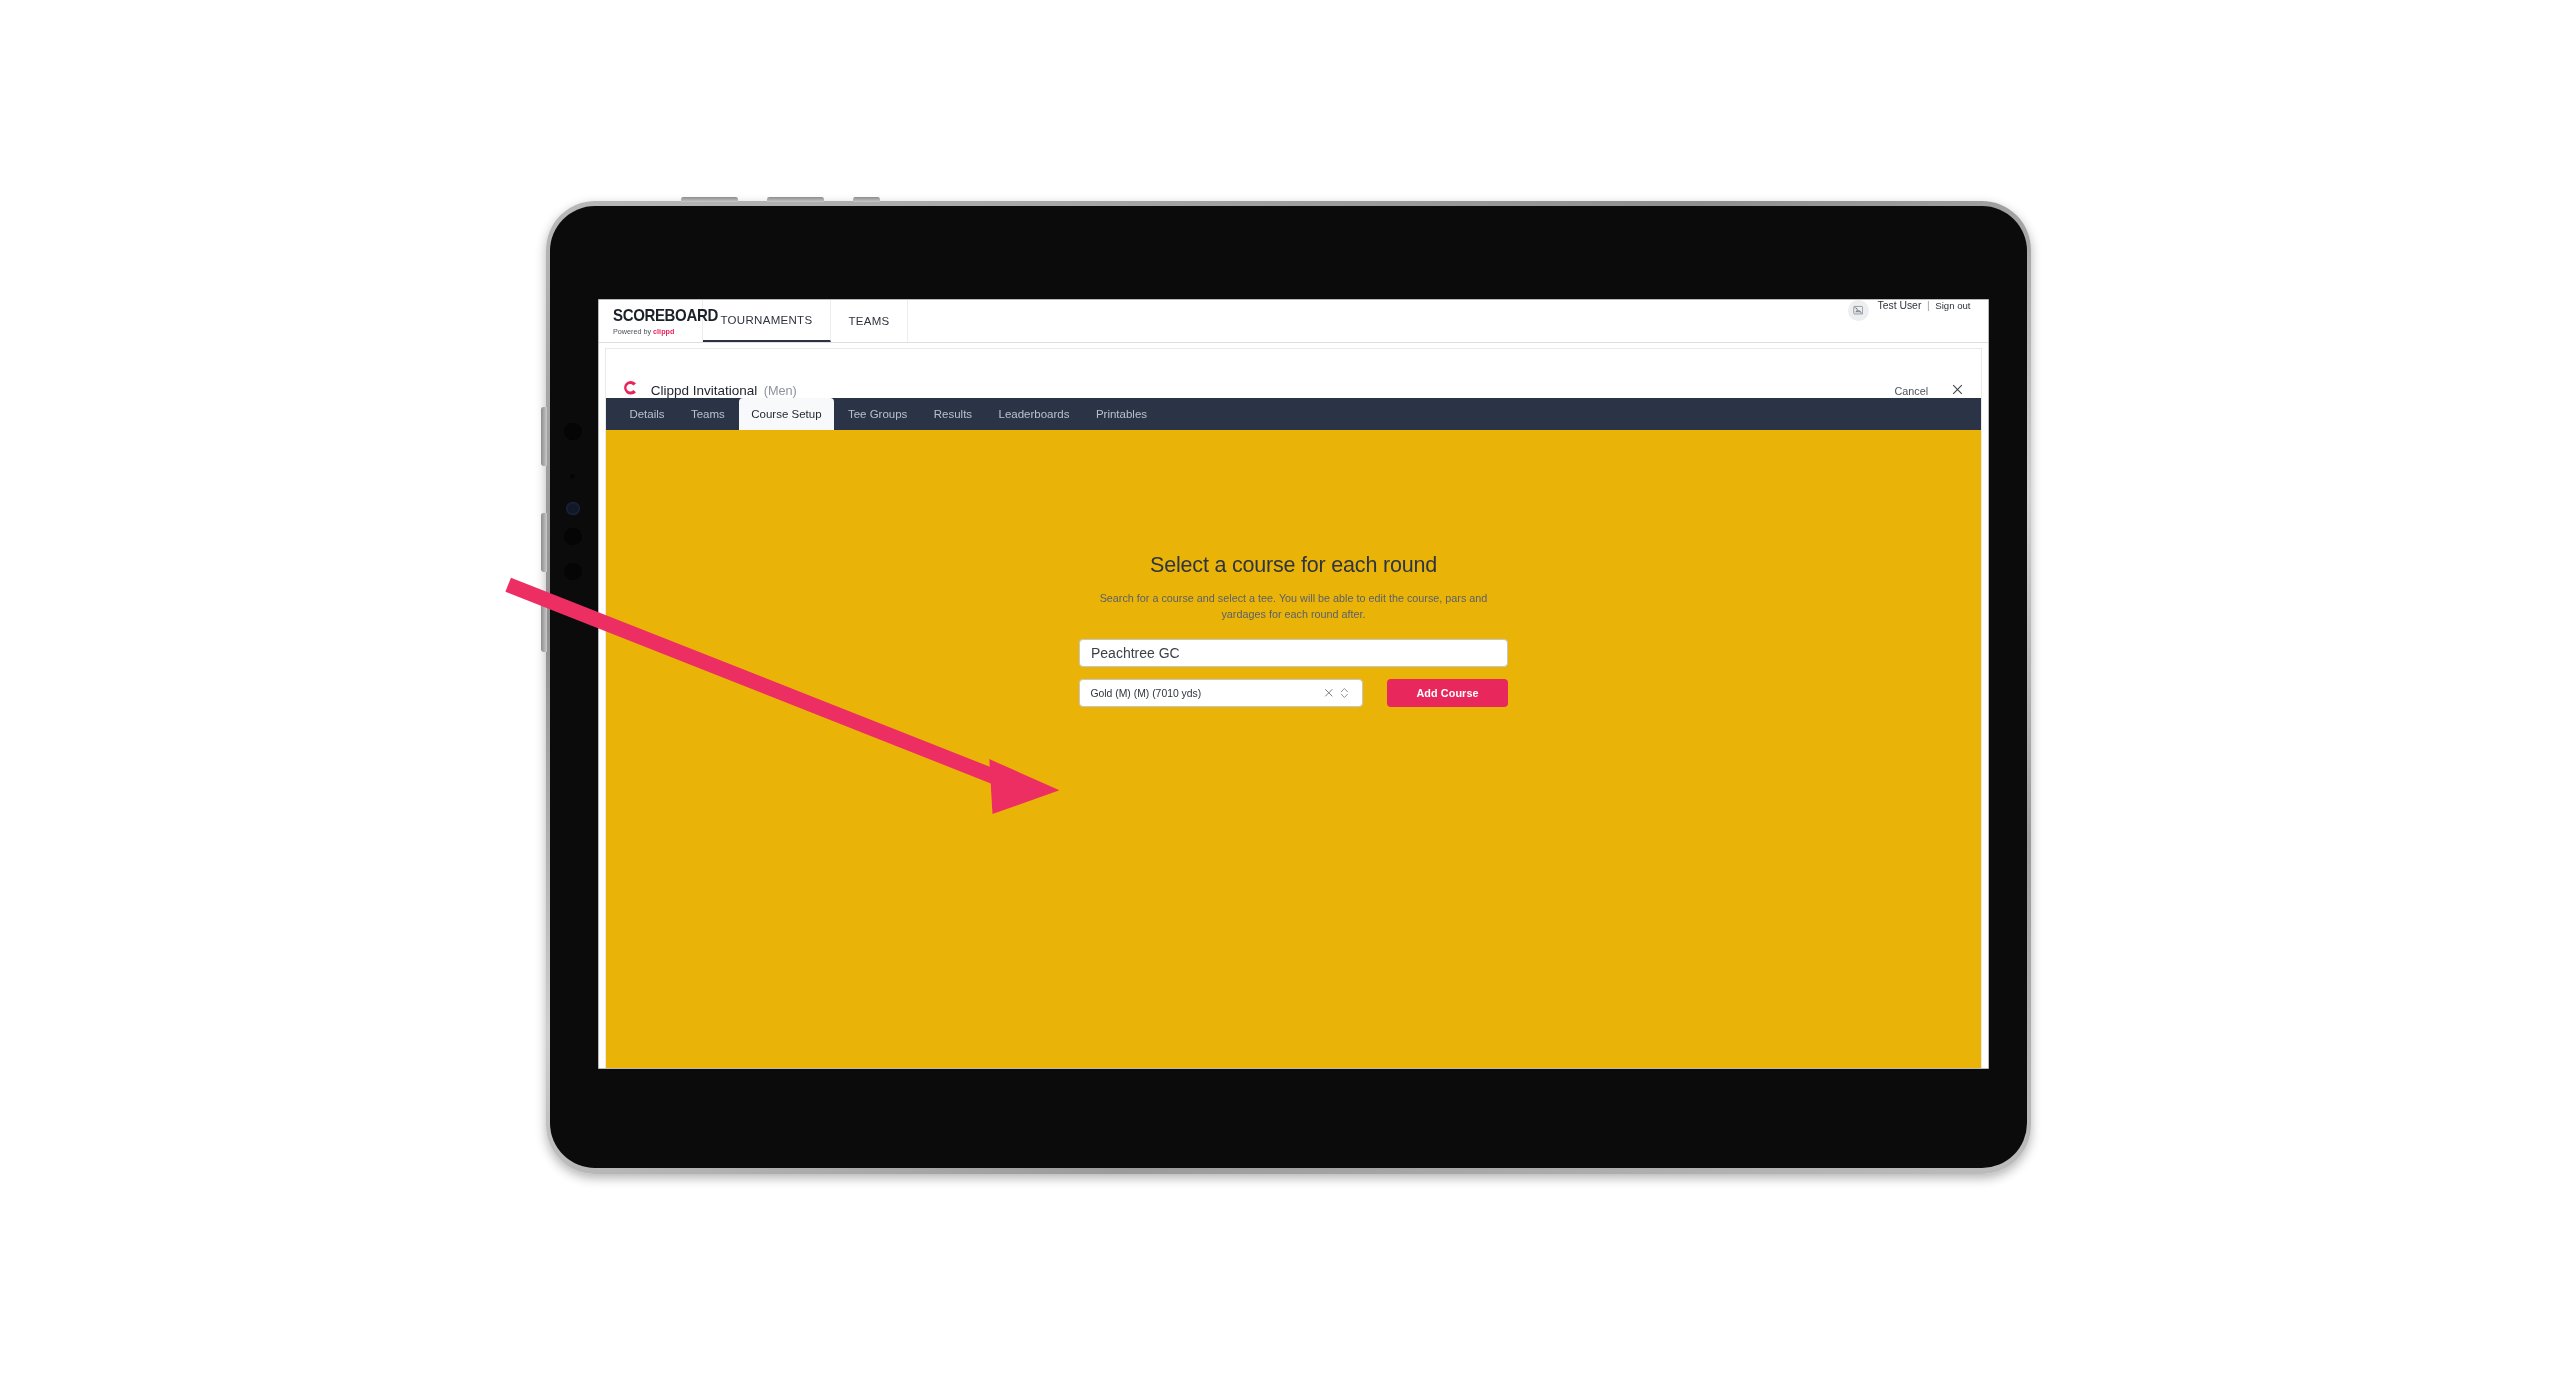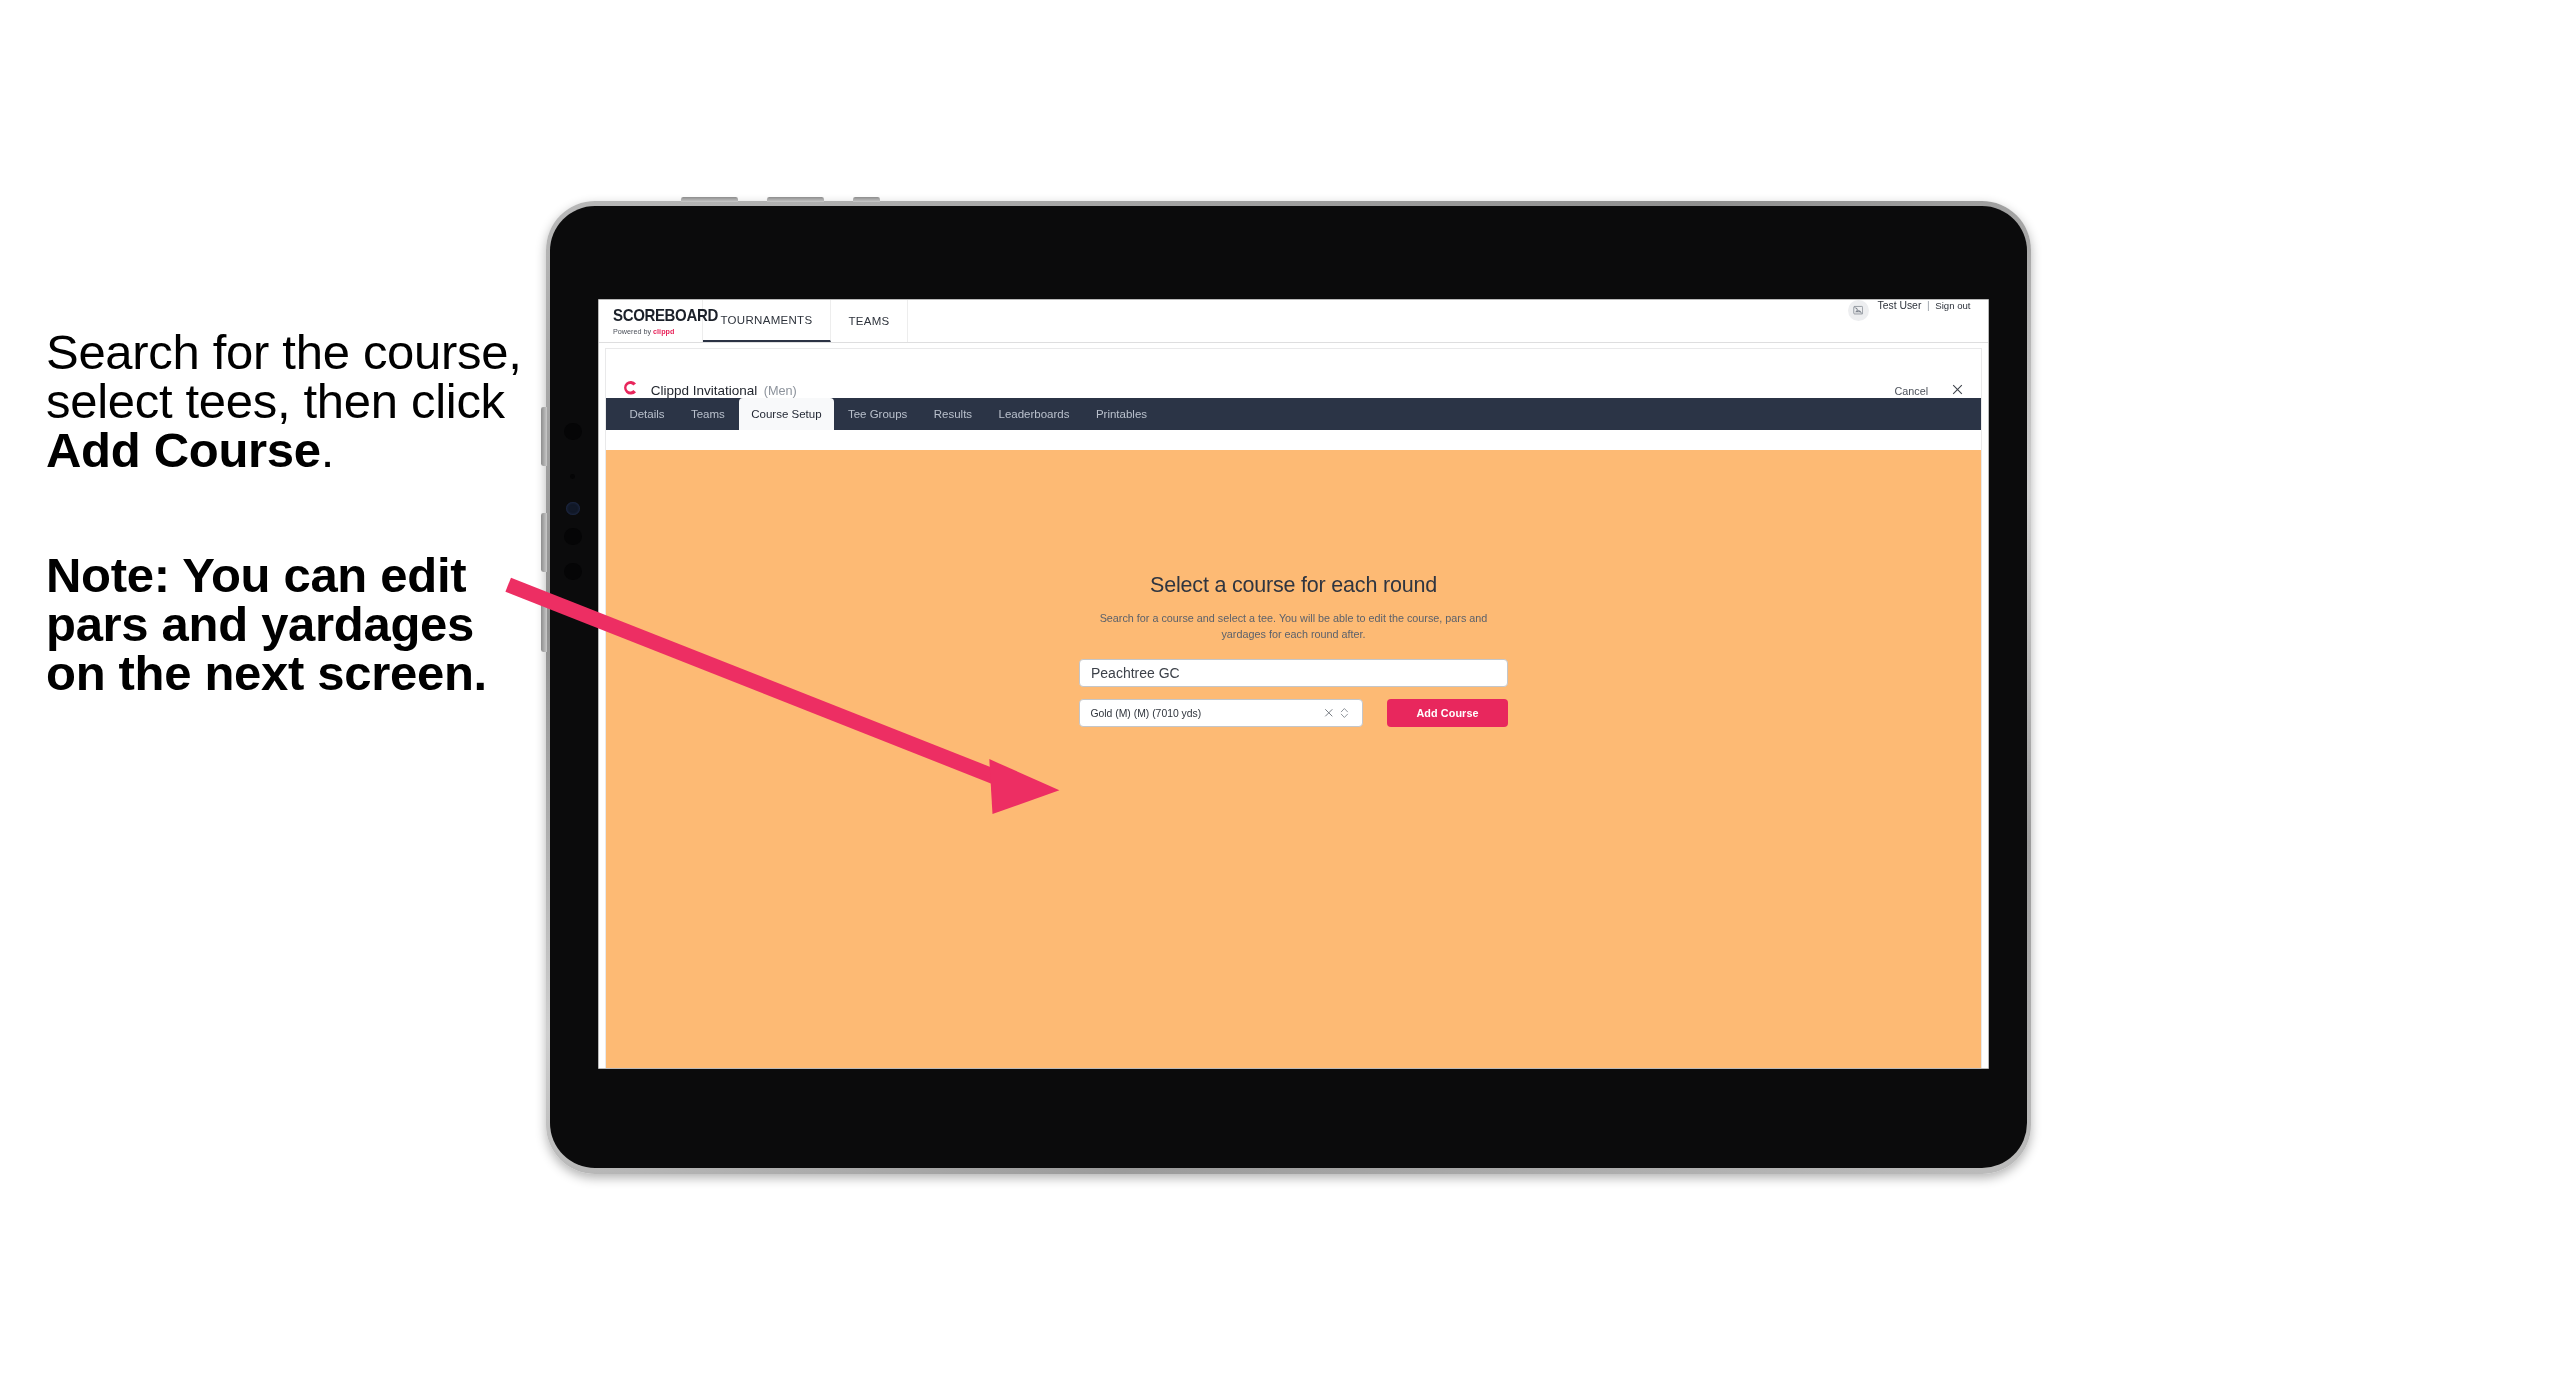--- a/index.html
+++ b/index.html
@@ -249,22 +249,21 @@
   .tab.active {
     background: #f8f9fa;
     color: #1f2430;
     font-weight: 400;
   }
 
   
   #content {
     flex: 1;
     position: relative;
-    background: #fdba74;
-    margin-top: 20px;
+    background: #eab308;
   }
   #course-form {
     position: absolute;
     left: 0; right: 0;
     top: 123px;
     display: flex;
     flex-direction: column;
     align-items: center;
   }
   #form-title {
@@ -348,25 +347,20 @@
     width: 2576px;
     height: 1386px;
     pointer-events: none;
   }
 </style>
 </head>
 <body>
 
 <div id="stage">
 
-  <div id="annotation">
-    <div class="ann-block first"><span>Search for the course, select tees, then click </span><span class="ann-strong">Add Course</span><span>.</span></div>
-
-    <div class="ann-block second">Note: You can edit pars and yardages on the next screen.</div>
-  </div>
 
   <div id="tablet">
     <div id="tablet-rim"></div>
 
     <div class="rim-btn-top" id="rim-btn-t1"></div>
     <div class="rim-btn-top" id="rim-btn-t2"></div>
     <div class="rim-btn-top" id="rim-btn-t3"></div>
 
     <div class="rim-btn" id="rim-btn-1"></div>
     <div class="rim-btn" id="rim-btn-2"></div>

